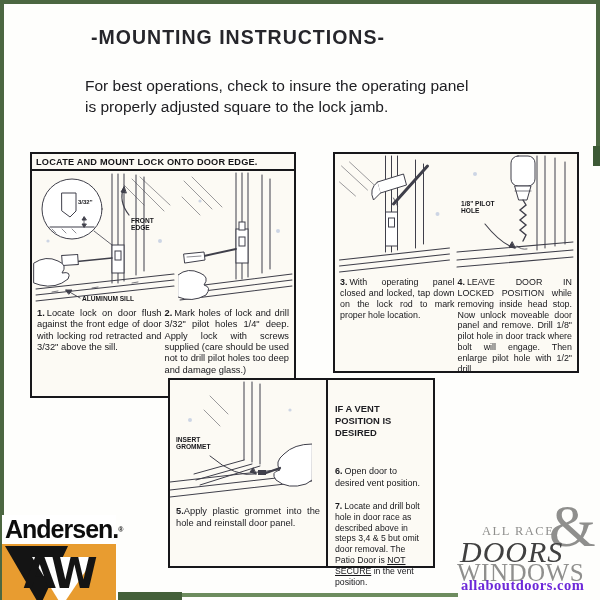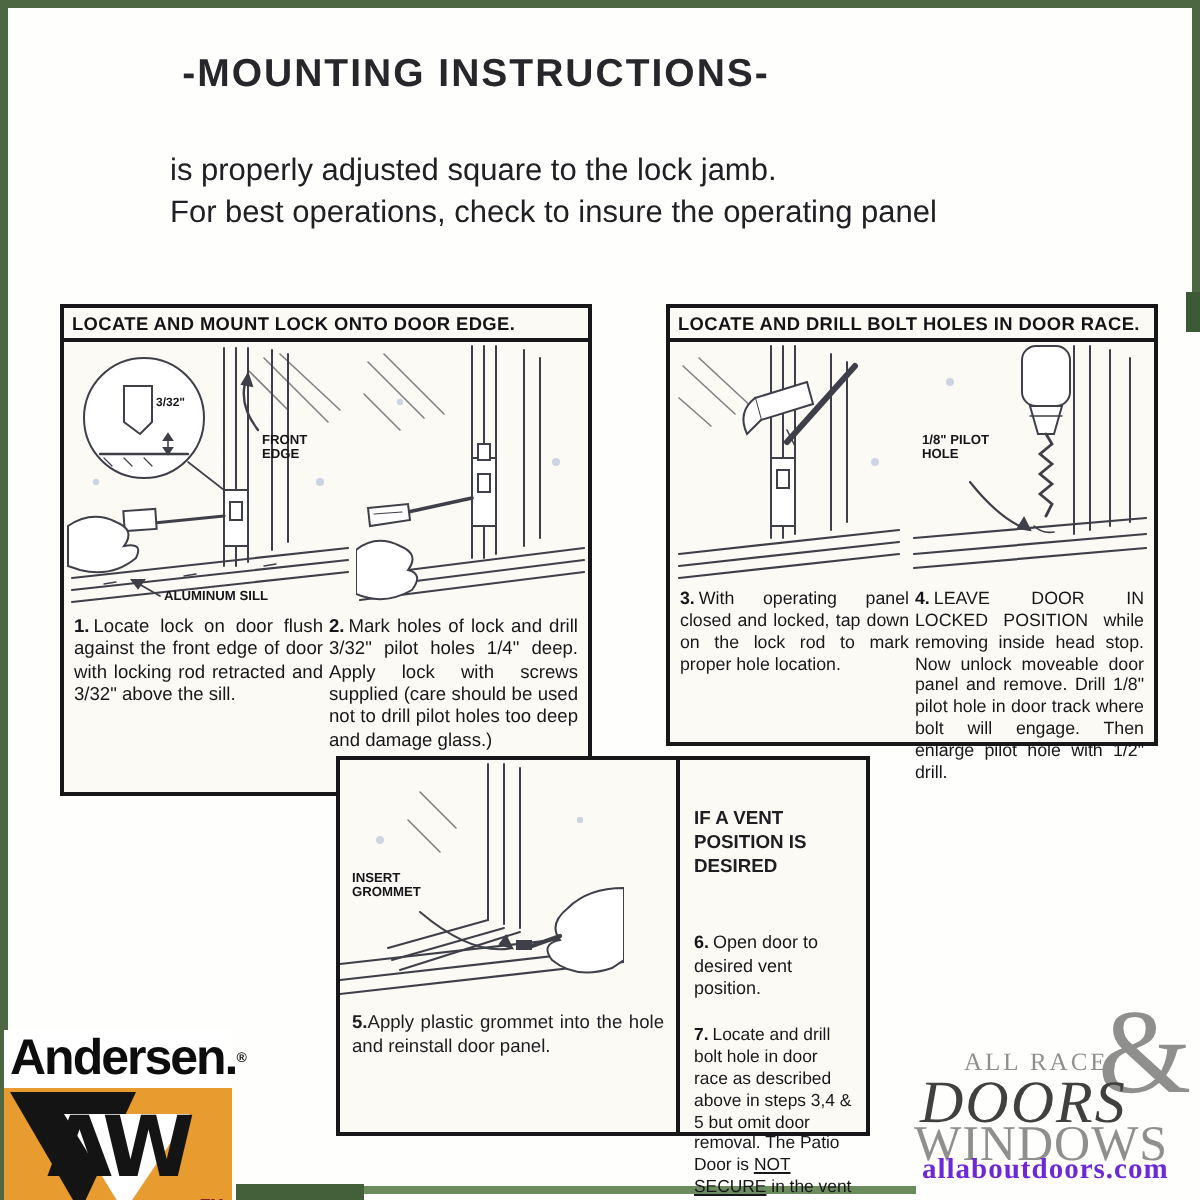--- a/index.html
+++ b/index.html
@@ -19,21 +19,21 @@
   .illo-row{display:flex;position:relative;}
   .illo{position:relative;}
   .steps-row{display:flex;gap:3px;padding:3px 5px 0 5px;}
   .step{flex:1;font-size:9.3px;line-height:1.22;text-align:justify;color:#17171b;}
   .step b{margin-right:2px;}
   .small-steps .step{font-size:8.9px;}
   .callout{position:absolute;font-weight:bold;color:#16161a;line-height:1.12;}
   .co-tiny{font-size:6px;}
   .co{font-size:6.6px;}
   
-  .p3-left{width:170px;box-sizing:border-box;border-right:2px solid #17171a;height:100%;}
+  .p3-left{width:158px;box-sizing:border-box;border-right:2px solid #17171a;height:100%;}
   .p3-right{flex:1;padding:6px 6px 0 7px;box-sizing:border-box;}
   .p3-header{font-size:9.4px;font-weight:bold;line-height:1.25;margin-bottom:28px;margin-top:17px;}
   .p3-step{font-size:9px;line-height:1.25;text-align:left;color:#17171b;}
   .p3-step b{margin-right:2px;}
   .underline{text-decoration:underline;}
   .step5{font-size:9.3px;line-height:1.24;padding:4px 6px 0 6px;text-align:justify;}
   
   .andersen{left:2px;top:515px;width:114px;z-index:5;}
   .andersen-name{background:#ffffff;font-size:25px;font-weight:bold;letter-spacing:-1px;
                  color:#0d0d0d;padding:1px 0 0 3px;line-height:1.1;white-space:nowrap;}
@@ -51,22 +51,22 @@
 
 <div class="abs frame" style="left:0;top:0;width:600px;height:4px;"></div>
 <div class="abs frame" style="left:0;top:0;width:4px;height:600px;"></div>
 <div class="abs frame" style="left:596px;top:0;width:4px;height:152px;"></div>
 <div class="abs" style="left:593px;top:146px;width:7px;height:20px;background:#3D5A36;"></div>
 <div class="abs" style="left:118px;top:592px;width:64px;height:8px;background:#44603A;"></div>
 <div class="abs" style="left:182px;top:593px;width:276px;height:4px;background:#6D8C5E;"></div>
 
 <div class="abs title">-MOUNTING INSTRUCTIONS-</div>
 <div class="abs subtitle">
+  <div>For best operations, check to insure the operating panel</div>
   <div>is properly adjusted square to the lock jamb.</div>
-  <div>For best operations, check to insure the operating panel</div>
 </div>
 
 <div class="abs panel" style="left:30px;top:152px;width:266px;height:246px;">
   <div class="panel-header">LOCATE AND MOUNT LOCK ONTO DOOR EDGE.</div>
   <div class="illo-row" style="height:134px;">
     <div class="illo" style="width:146px;height:134px;">
       <svg width="146" height="134" viewBox="0 0 146 134" fill="none" stroke="#3F3F4A" stroke-width="1" stroke-linecap="round">
 
         <path d="M100,8 L132,40 M108,6 L138,34 M92,14 L112,34" stroke-width="0.8" opacity="0.65"></path>
 
@@ -132,21 +132,20 @@
     <div class="step">
       <b>1.</b><span>Locate lock on door flush against the front edge of door with locking rod retracted and 3/32" above the sill.</span>
     </div>
     <div class="step">
       <b>2.</b><span>Mark holes of lock and drill 3/32" pilot holes 1/4" deep. Apply lock with screws supplied (care should be used not to drill pilot holes too deep and damage glass.)</span>
     </div>
   </div>
 </div>
 
 <div class="abs panel" style="left:333px;top:152px;width:246px;height:221px;">
-  <div class="panel-header">LOCATE AND DRILL BOLT HOLES IN DOOR RACE.</div>
   <div class="illo-row" style="height:120px;">
     <div class="illo" style="width:120px;height:120px;">
       <svg width="120" height="120" viewBox="0 0 115 120" fill="none" stroke="#3F3F4A" stroke-width="1" stroke-linecap="round">
         <path d="M4,12 L30,36 M12,8 L40,34 M2,28 L18,42" stroke-width="0.8" opacity="0.65"></path>
         <path d="M48,2 L48,98 M54,2 L54,98 M60,2 L60,96"></path>
         <path d="M78,6 L78,94 M86,10 L86,90"></path>
         <path d="M2,106 L112,94 M2,112 L112,100 M2,118 L112,106" stroke-width="1.1"></path>
         <rect x="48" y="58" width="12" height="34" fill="#fff"></rect>
         <rect x="51" y="64" width="6" height="9" fill="#fff"></rect>
 

